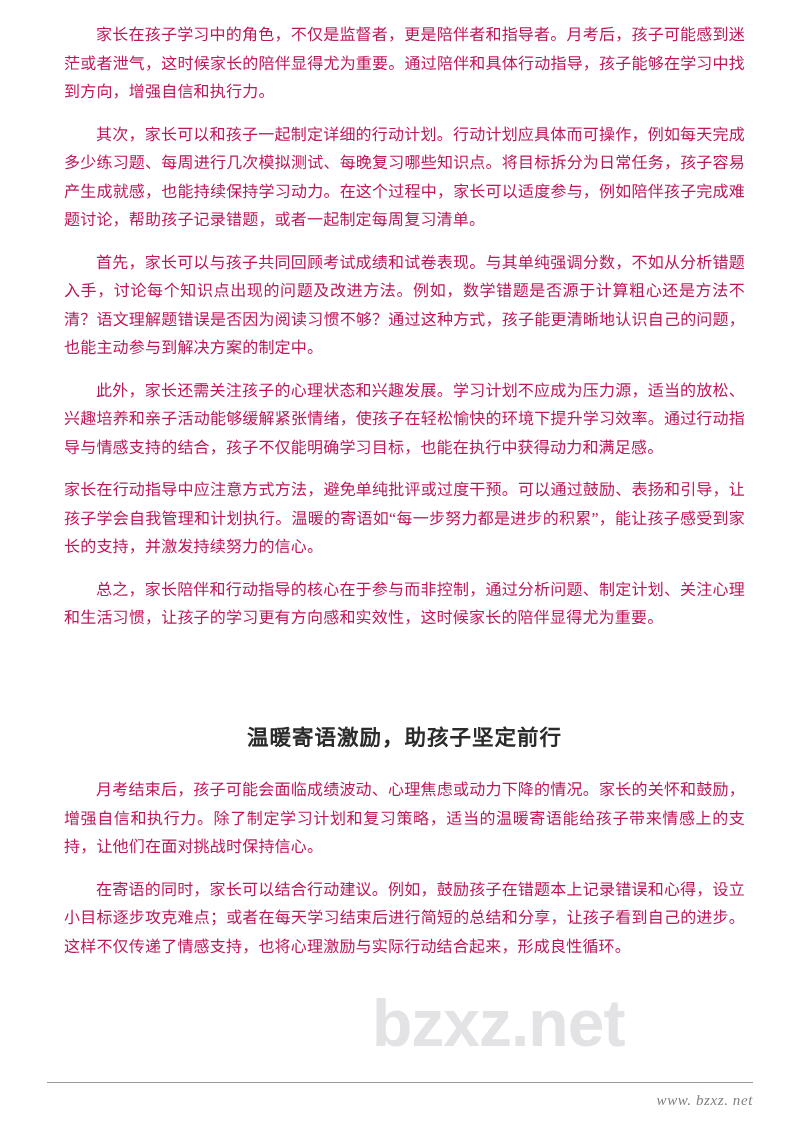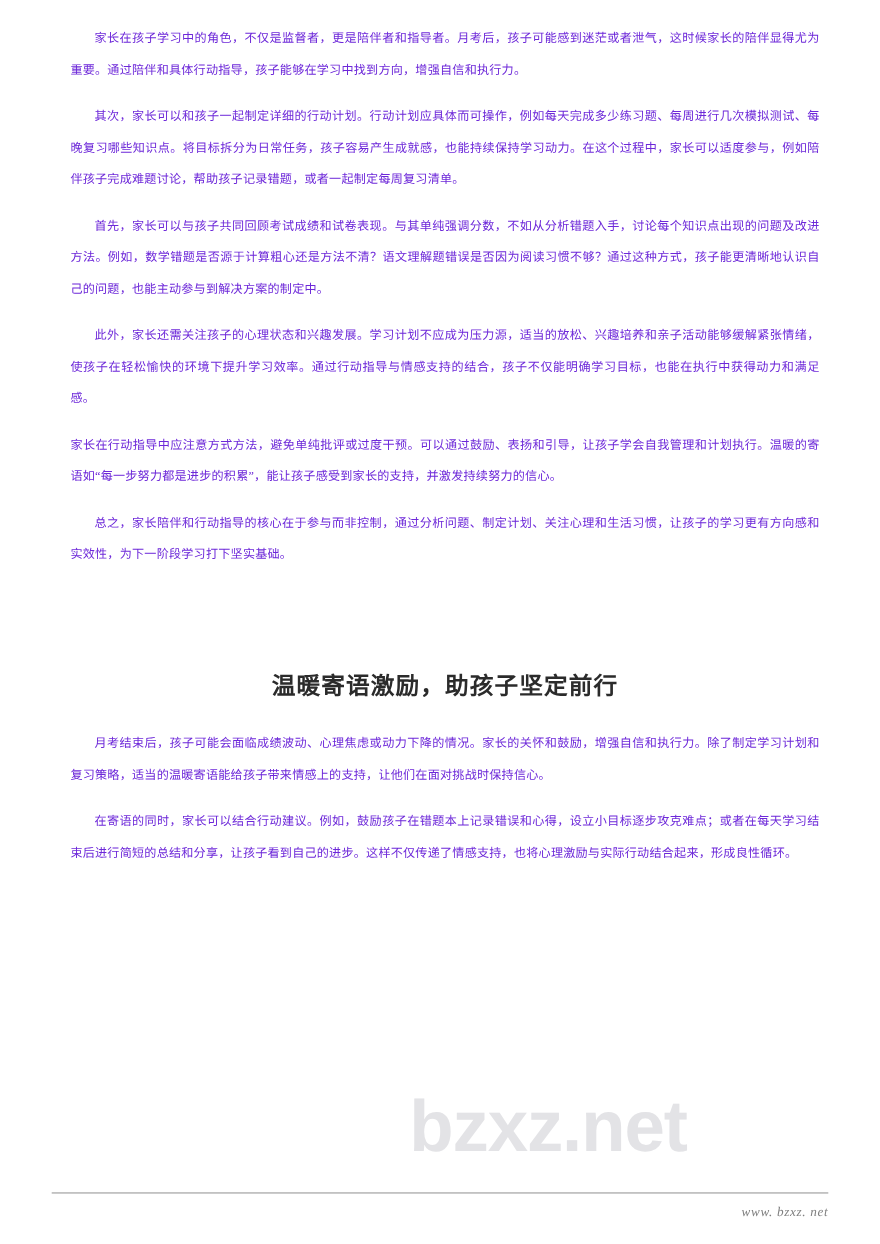--- a/index.html
+++ b/index.html
@@ -59,23 +59,23 @@
 
   .section-1 .doc-title { padding-top: 57px; }
   .section-2 .doc-title { padding-top: 93px; }
 
   .section-body { margin-top: 21px; }
   .section-2 .section-body { margin-top: 25px; }
 
   p.para {
     margin: 0 0 14px 0;
     font-family: "Liberation Serif", "DejaVu Serif", serif;
-    font-size: 11px;
+    font-size: 16px;
     line-height: 28.5px;
-    color: #6d28d9;
+    color: #be185d;
     text-align: justify;
     text-justify: inter-ideograph;
     text-indent: 2em;
     letter-spacing: 0.2px;
   }
 
   p.para.no-indent { text-indent: 0; }
   p.para.last { margin-bottom: 0; }
 
   
@@ -91,42 +91,42 @@
     height: 1px;
     background: #9a9a9a;
     width: 100%;
   }
 
   .footer-url {
     margin-top: 9px;
     text-align: right;
     font-family: "Liberation Serif", "DejaVu Serif", serif;
     font-style: italic;
-    font-size: 12px;
+    font-size: 15px;
     letter-spacing: 0.6px;
     color: #808080;
   }
 </style>
 </head>
 <body>
 
 <div class="page">
 
   <div class="watermark">bzxz.net</div>
 
   <div class="content">
 
     <section class="section-1">
       <div class="section-body">
         <p class="para">家长在孩子学习中的角色，不仅是监督者，更是陪伴者和指导者。月考后，孩子可能感到迷茫或者泄气，这时候家长的陪伴显得尤为重要。通过陪伴和具体行动指导，孩子能够在学习中找到方向，增强自信和执行力。</p>
         <p class="para">其次，家长可以和孩子一起制定详细的行动计划。行动计划应具体而可操作，例如每天完成多少练习题、每周进行几次模拟测试、每晚复习哪些知识点。将目标拆分为日常任务，孩子容易产生成就感，也能持续保持学习动力。在这个过程中，家长可以适度参与，例如陪伴孩子完成难题讨论，帮助孩子记录错题，或者一起制定每周复习清单。</p>
         <p class="para">首先，家长可以与孩子共同回顾考试成绩和试卷表现。与其单纯强调分数，不如从分析错题入手，讨论每个知识点出现的问题及改进方法。例如，数学错题是否源于计算粗心还是方法不清？语文理解题错误是否因为阅读习惯不够？通过这种方式，孩子能更清晰地认识自己的问题，也能主动参与到解决方案的制定中。</p>
         <p class="para">此外，家长还需关注孩子的心理状态和兴趣发展。学习计划不应成为压力源，适当的放松、兴趣培养和亲子活动能够缓解紧张情绪，使孩子在轻松愉快的环境下提升学习效率。通过行动指导与情感支持的结合，孩子不仅能明确学习目标，也能在执行中获得动力和满足感。</p>
         <p class="para no-indent">家长在行动指导中应注意方式方法，避免单纯批评或过度干预。可以通过鼓励、表扬和引导，让孩子学会自我管理和计划执行。温暖的寄语如“每一步努力都是进步的积累”，能让孩子感受到家长的支持，并激发持续努力的信心。</p>
-        <p class="para last">总之，家长陪伴和行动指导的核心在于参与而非控制，通过分析问题、制定计划、关注心理和生活习惯，让孩子的学习更有方向感和实效性，为下一阶段学习打下坚实基础。</p>
+        <p class="para last">总之，家长陪伴和行动指导的核心在于参与而非控制，通过分析问题、制定计划、关注心理和生活习惯，让孩子的学习更有方向感和实效性，这时候家长的陪伴显得尤为重要。</p>
       </div>
     </section>
 
     <section class="section-2">
       <h1 class="doc-title">温暖寄语激励，助孩子坚定前行</h1>
       <div class="section-body">
         <p class="para">月考结束后，孩子可能会面临成绩波动、心理焦虑或动力下降的情况。家长的关怀和鼓励，增强自信和执行力。除了制定学习计划和复习策略，适当的温暖寄语能给孩子带来情感上的支持，让他们在面对挑战时保持信心。</p>
         <p class="para">在寄语的同时，家长可以结合行动建议。例如，鼓励孩子在错题本上记录错误和心得，设立小目标逐步攻克难点；或者在每天学习结束后进行简短的总结和分享，让孩子看到自己的进步。这样不仅传递了情感支持，也将心理激励与实际行动结合起来，形成良性循环。</p>
 
       </div>

